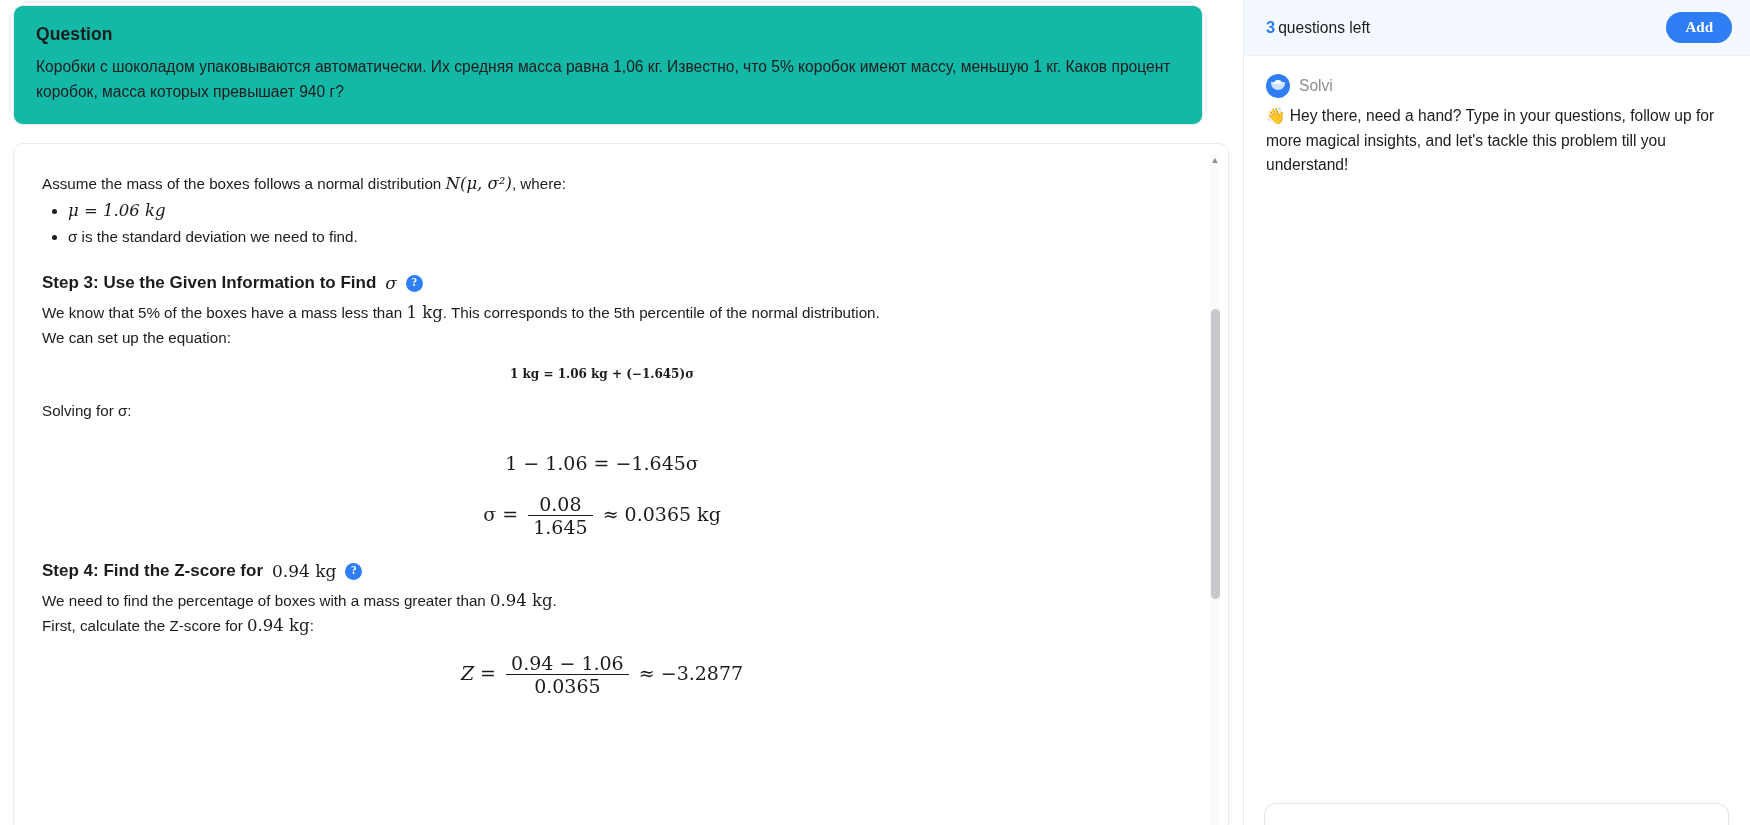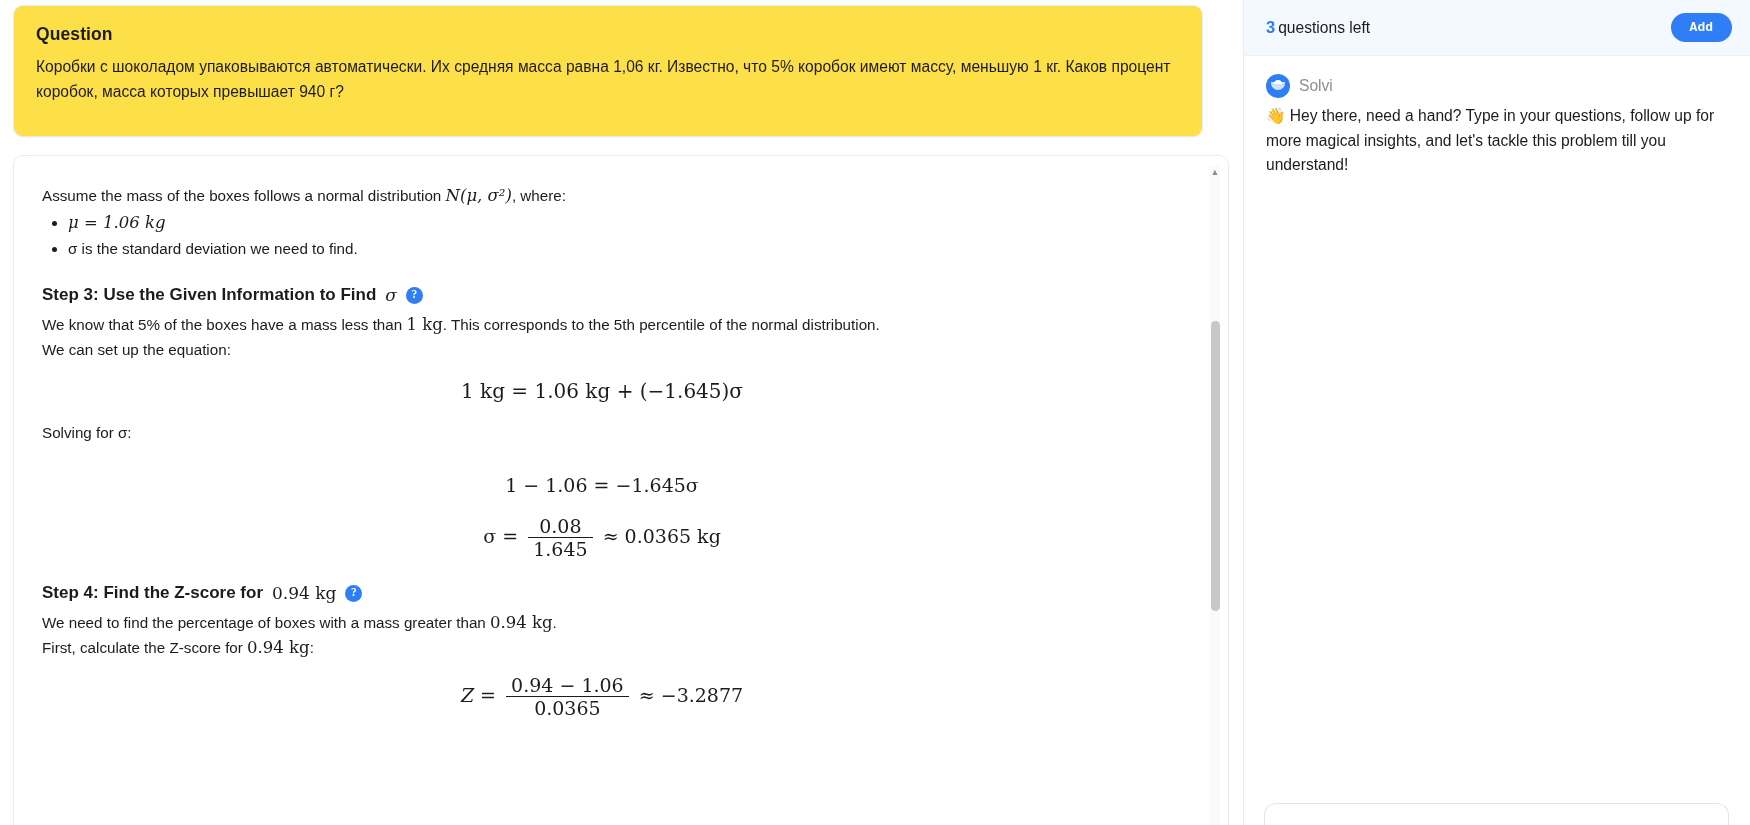--- a/index.html
+++ b/index.html
@@ -24,23 +24,23 @@
     background: #ffffff;
     padding: 0 13px;
     overflow: hidden;
   }
   .question-card {
     margin-top: 5px;
     margin-left: 0px;
     width: 1190px;
     border: 1px solid #e9ecef;
     border-radius: 10px;
-    background: #fde047;
+    background: #14b8a6;
     box-shadow: 0 1px 2px rgba(16,24,40,0.04);
-    padding: 18px 22px 32px 22px;
+    padding: 18px 22px 20px 22px;
   }
   .question-title {
     font-size: 17.5px;
     font-weight: bold;
     margin: 0 0 10px 0;
     letter-spacing: 0.1px;
   }
   .question-text {
     font-size: 15.6px;
     line-height: 24.5px;
@@ -138,22 +138,23 @@
     color: #fff;
     font-size: 11.5px;
     font-weight: bold;
     font-family: "Liberation Serif", serif;
     line-height: 1;
     cursor: pointer;
   }
   .eq {
     text-align: center;
     font-family: "DejaVu Serif", serif;
-    font-size: 20px;
+    font-size: 12px;
     margin: 18px 0;
+    font-weight: bold;
   }
   .eq-block {
     text-align: center;
     font-family: "DejaVu Serif", serif;
     font-size: 19px;
     margin: 16px 0;
     line-height: 30px;
   }
   .frac {
     display: inline-block;
@@ -199,25 +200,25 @@
     color: #2f7ef6;
     font-weight: bold;
     font-size: 16.5px;
     margin-right: 3px;
   }
   .add-button {
     background: #2f7ef6;
     color: #ffffff;
     border: none;
     border-radius: 16px;
-    font-size: 13px;
+    font-size: 15px;
     font-weight: bold;
     padding: 7px 19px;
     cursor: pointer;
-    font-family: Liberation Mono, monospace;
+    font-family: Liberation Serif, serif;
   }
   .assistant-block {
     padding: 18px 13px 0 22px;
   }
   .assistant-head {
     display: flex;
     align-items: center;
     gap: 9px;
     margin-bottom: 6px;
   }

